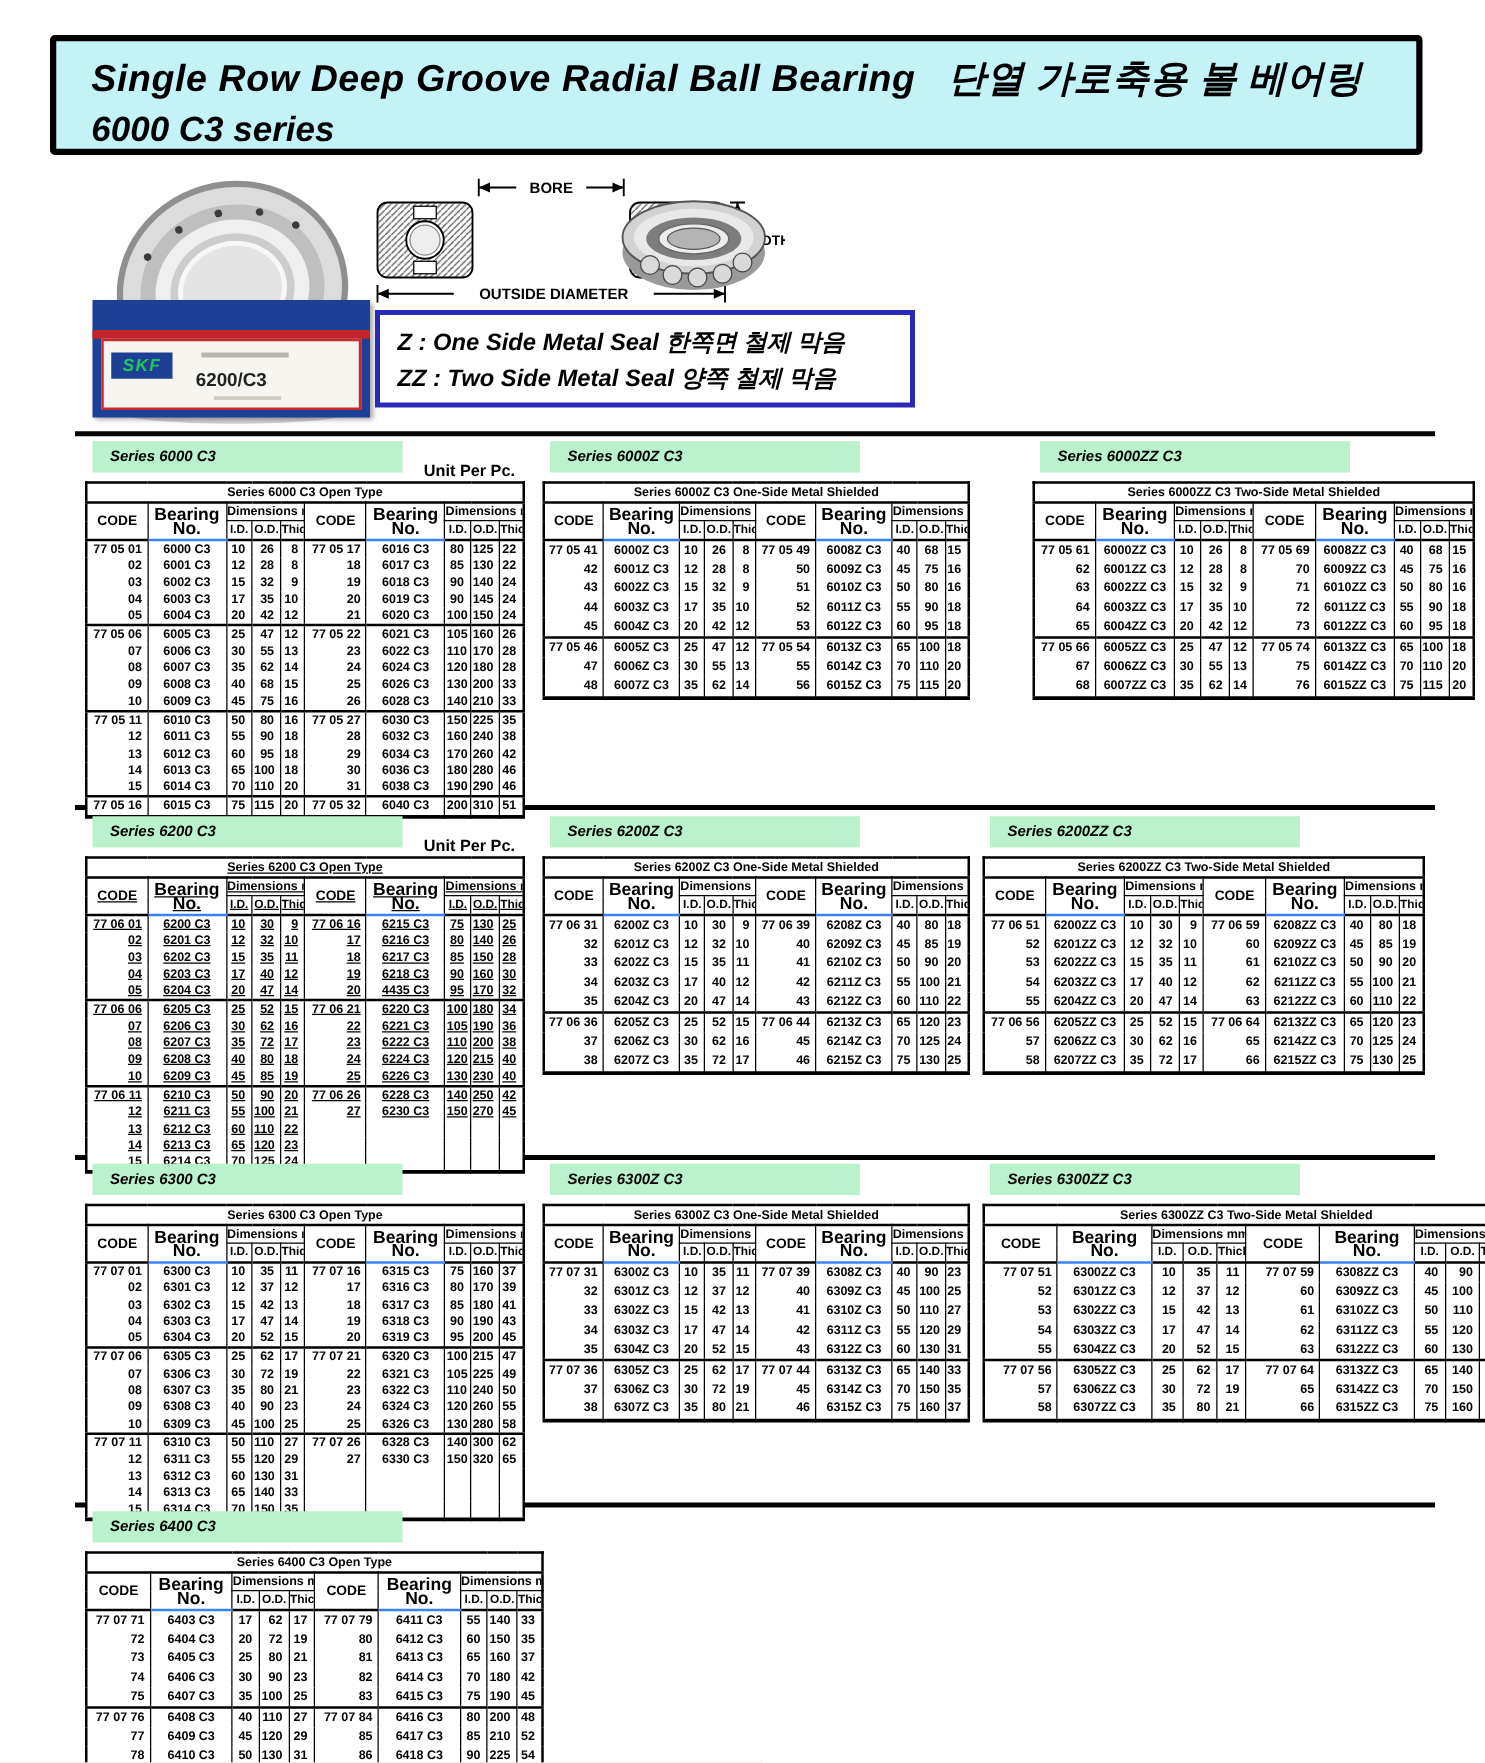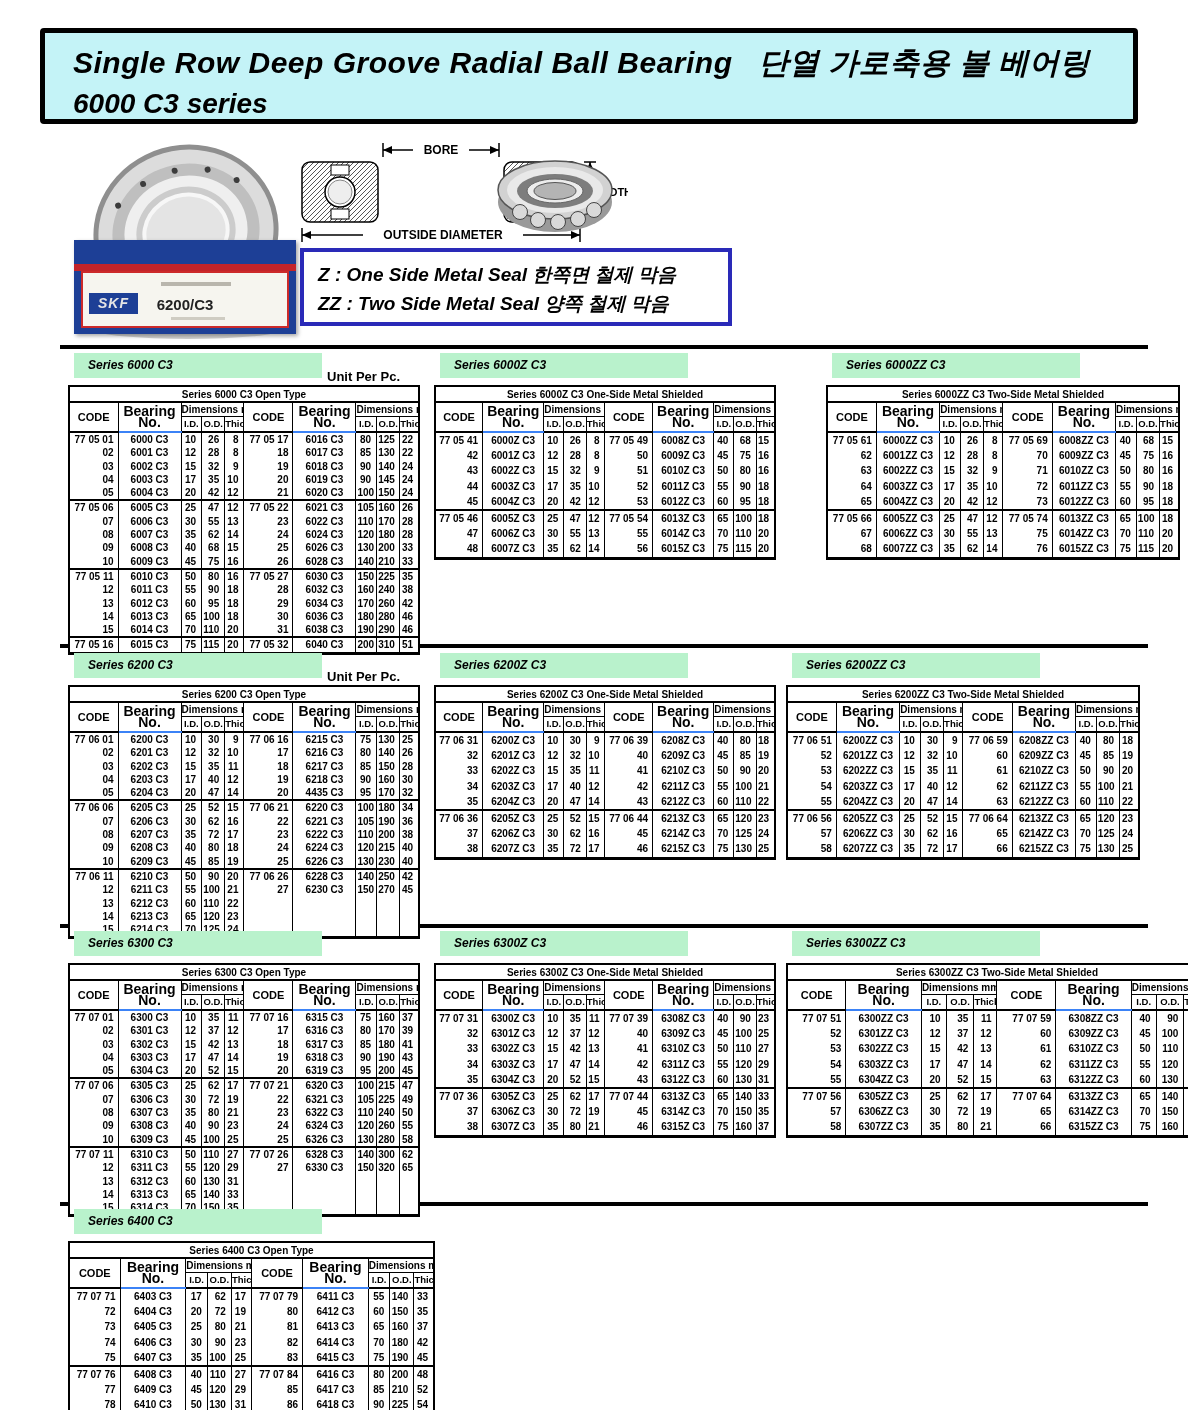--- a/index.html
+++ b/index.html
@@ -22,36 +22,36 @@
   .seal-box {
     position:absolute; left:300px; top:248px; width:432px; height:78px;
     border:4px solid #2a2ab8; background:#fff; padding:8px 14px; box-sizing:border-box;font-style:italic;
   }
   .seal-box div { font-weight:700; font-size:19px; line-height:29px; white-space:nowrap; }
 
   
   .skf-box { position:absolute; left:74px; top:240px; width:222px; height:94px; background:#1d3f96; box-shadow:2px 2px 4px rgba(0,0,0,.35); }
   .skf-red { position:absolute; left:0; right:0; top:24px; height:7px; background:#c3242a; }
   .skf-label { position:absolute; left:7px; right:7px; top:31px; bottom:6px; background:#f6f5ef; border:2px solid #cc2a2a; }
-  .skf-logo { position:absolute; left:6px; top:9px; background:#1d3f96; color:#e5e5e5; font-style:italic; font-weight:700; font-size:14px; padding:2px 9px 3px; letter-spacing:1px;margin-top:11px; }
+  .skf-logo { position:absolute; left:6px; top:9px; background:#1d3f96; color:#22c55e; font-style:italic; font-weight:700; font-size:14px; padding:2px 9px 3px; letter-spacing:1px; }
   .skf-model { position:absolute; left:0; right:0; top:23px; text-align:center; font-weight:700; font-size:15px; color:#222; }
   .skf-tiny { position:absolute; left:78px; top:9px; width:70px; height:4px; background:#b9b6ad; }
   .skf-tiny2 { position:absolute; left:88px; top:44px; width:54px; height:3px; background:#cfccc2; }
 
   
   .band-bar { position:absolute; left:60px; width:1088px; height:4px; background:#000; }
 
   
   .sec { position:absolute; }
   .tab {
     display:inline-block; background:#b9f2cc; min-width:222px;
     font-style:italic; font-weight:700; font-size:12px;
     padding:5px 12px 6px 14px; margin-left:6px; white-space:nowrap;
   }
-  .unit { position:absolute; right:20px; top:16px; font-weight:700; font-size:13px; }
+  .unit { position:absolute; right:8px; top:16px; font-weight:700; font-size:13px; }
 
   
   table.tbl {
     border-collapse:collapse; table-layout:fixed; width:100%;
     margin-top:7px; background:#fff;
     border:2px solid #000; border-bottom-width:3px;
   }
   .tbl th, .tbl td { border-left:1px solid #000; border-right:1px solid #000; overflow:hidden; white-space:nowrap; }
   .tbl .cap-row td { border-bottom:2px solid #000; text-align:center; font-weight:700; font-size:10px; padding:2px 0 1px; }
   .tbl thead th { font-weight:700; text-align:center; vertical-align:middle; }
@@ -687,21 +687,21 @@
             <td class="c-code">76</td>
             <td class="c-brg">6015ZZ C3</td>
             <td class="c-num">75</td>
             <td class="c-num">115</td>
             <td class="c-num">20</td>
           </tr>
         </tbody>
       </table>
   </section>
 
-  <section class="sec" style="left:68px;top:653px;width:352px;">
+  <section class="sec" style="left:68px;top:653px;width:352px;text-decoration:underline;">
     <span class="tab">Series 6200 C3</span>
     <span class="unit">Unit Per Pc.</span>
     <table class="tbl dense">
         <colgroup>
           <col style="width:14%">
           <col style="width:18%">
           <col style="width:5.9%">
           <col style="width:6.6%">
           <col style="width:5.5%">
           <col style="width:14%">

